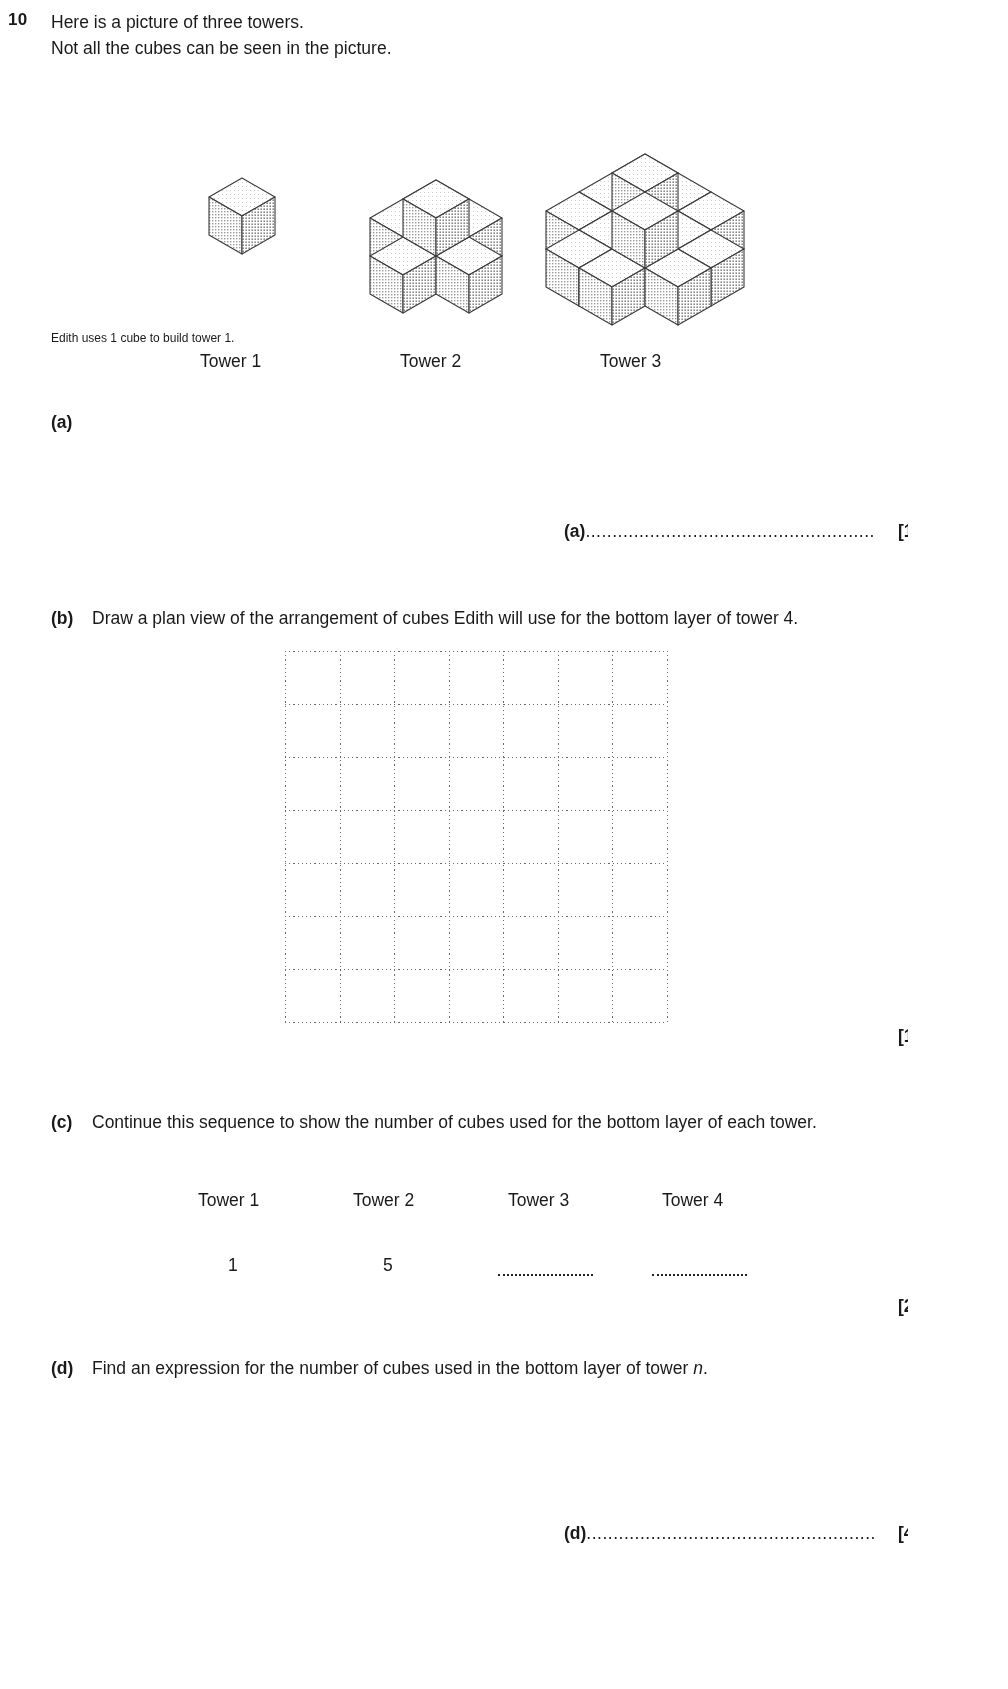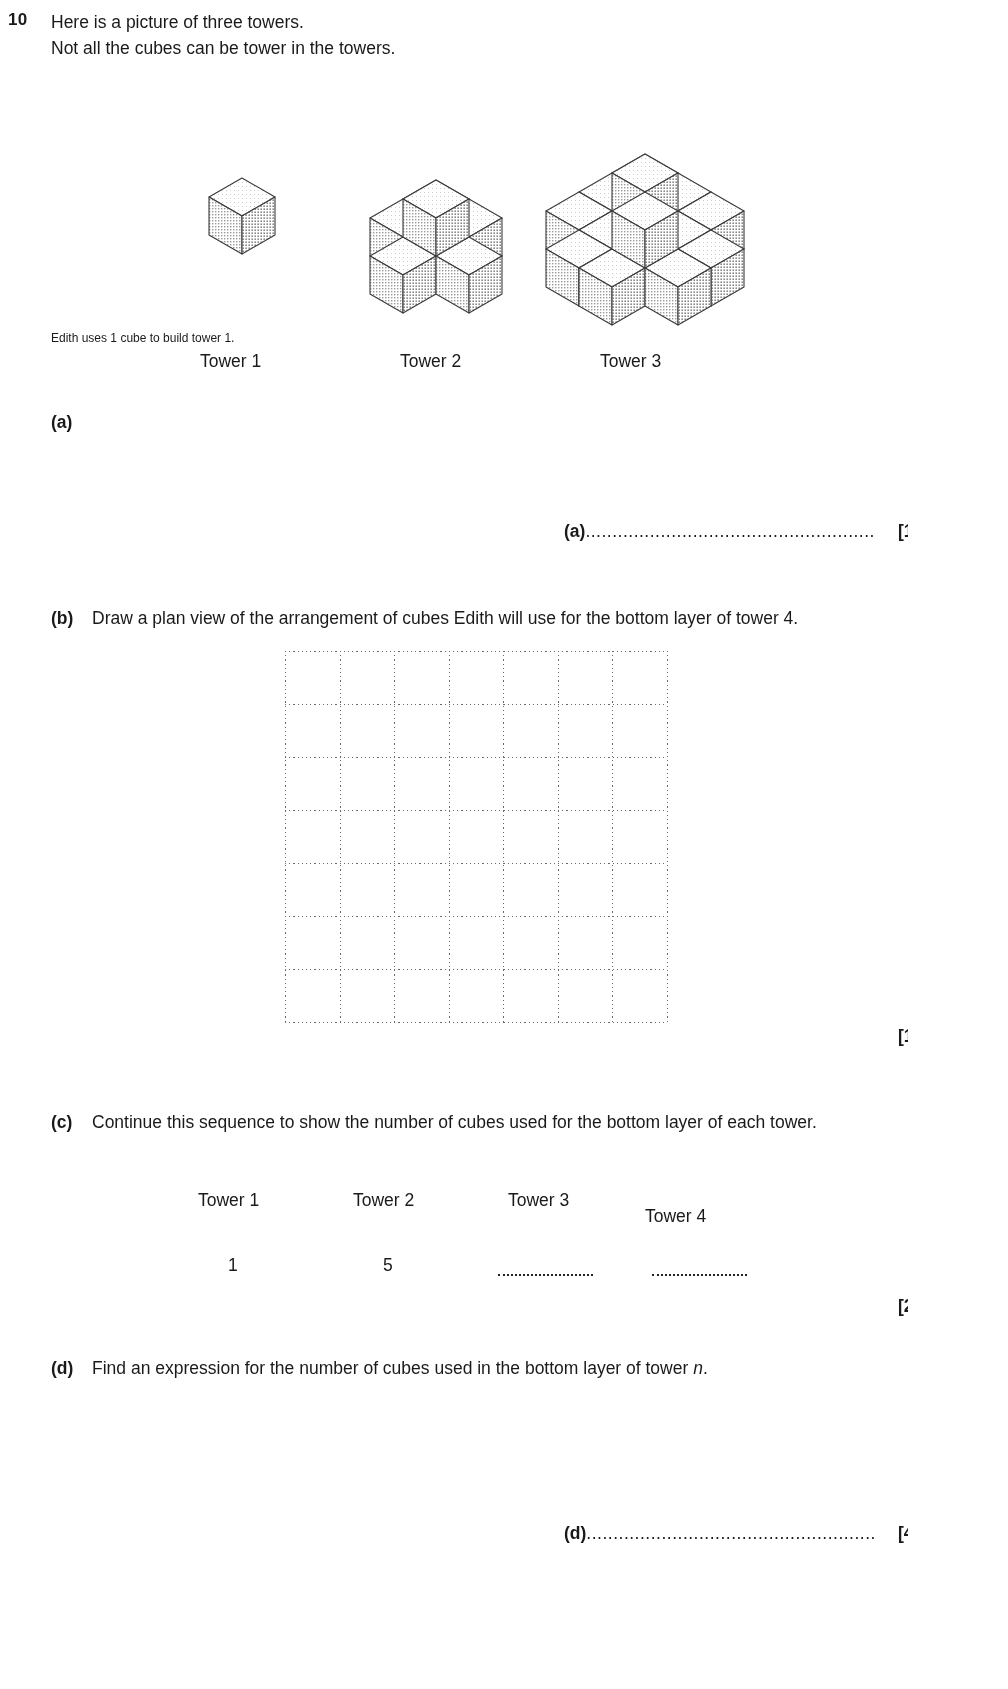--- a/index.html
+++ b/index.html
@@ -136,21 +136,21 @@
   }
 </style>
 </head>
 <body>
 
 <div class="page">
 
   <div class="qnum">10</div>
 
   <div class="stem stem-1">Here is a picture of three towers.</div>
-  <div class="stem stem-2">Not all the cubes can be tower in the towers.</div>
+  <div class="stem stem-2">Not all the cubes can be seen in the picture.</div>
 
   <div class="towers">
     <svg width="1008" height="300" viewBox="0 0 1008 300">
       <defs>
 
         <pattern id="stipL" width="3" height="3" patternUnits="userSpaceOnUse">
           <rect width="3" height="3" fill="#ffffff"></rect>
           <rect width="1.4" height="1.4" x="0" y="0" fill="#9a9a9a"></rect>
         </pattern>
         <pattern id="stipR" width="3" height="3" patternUnits="userSpaceOnUse">
@@ -255,21 +255,21 @@
 
   <div class="marks" style="left:898px; top:1026px;">[1]</div>
 
   <div class="part-lab" style="left:51px; top:1112px;">(c)</div>
   <div class="part" style="left:92px; top:1112px;">Continue this sequence to show the number of cubes used for the bottom layer of each tower.</div>
 
   <div class="seq-head">
     <span style="left:198px;">Tower 1</span>
     <span style="left:353px;">Tower 2</span>
     <span style="left:508px;">Tower 3</span>
-    <span style="left:645px;margin-top:16px;">Tower 4</span>
+    <span style="left:662px;">Tower 4</span>
   </div>
 
   <div class="seq-val">
     <span style="left:228px;">1</span>
     <span style="left:383px;">5</span>
     <span class="sdots" style="left:498px; top:18px;"></span>
     <span class="sdots" style="left:652px; top:18px;"></span>
   </div>
 
   <div class="marks" style="left:898px; top:1296px;">[2]</div>

